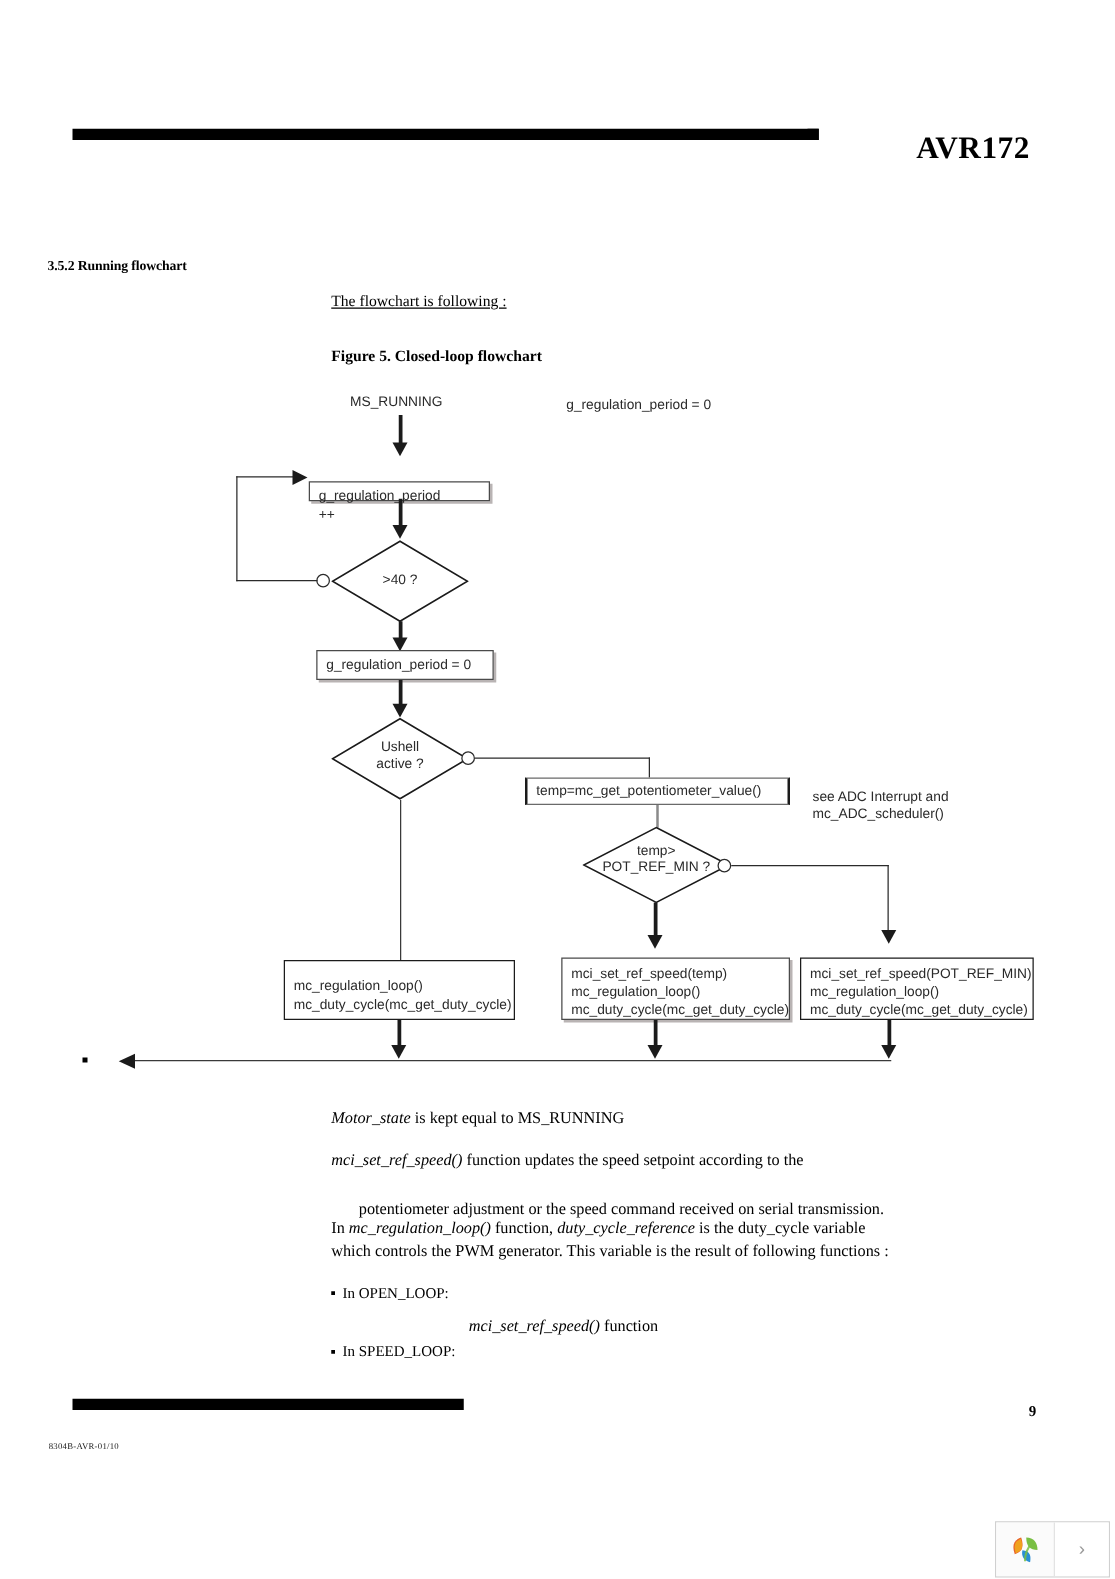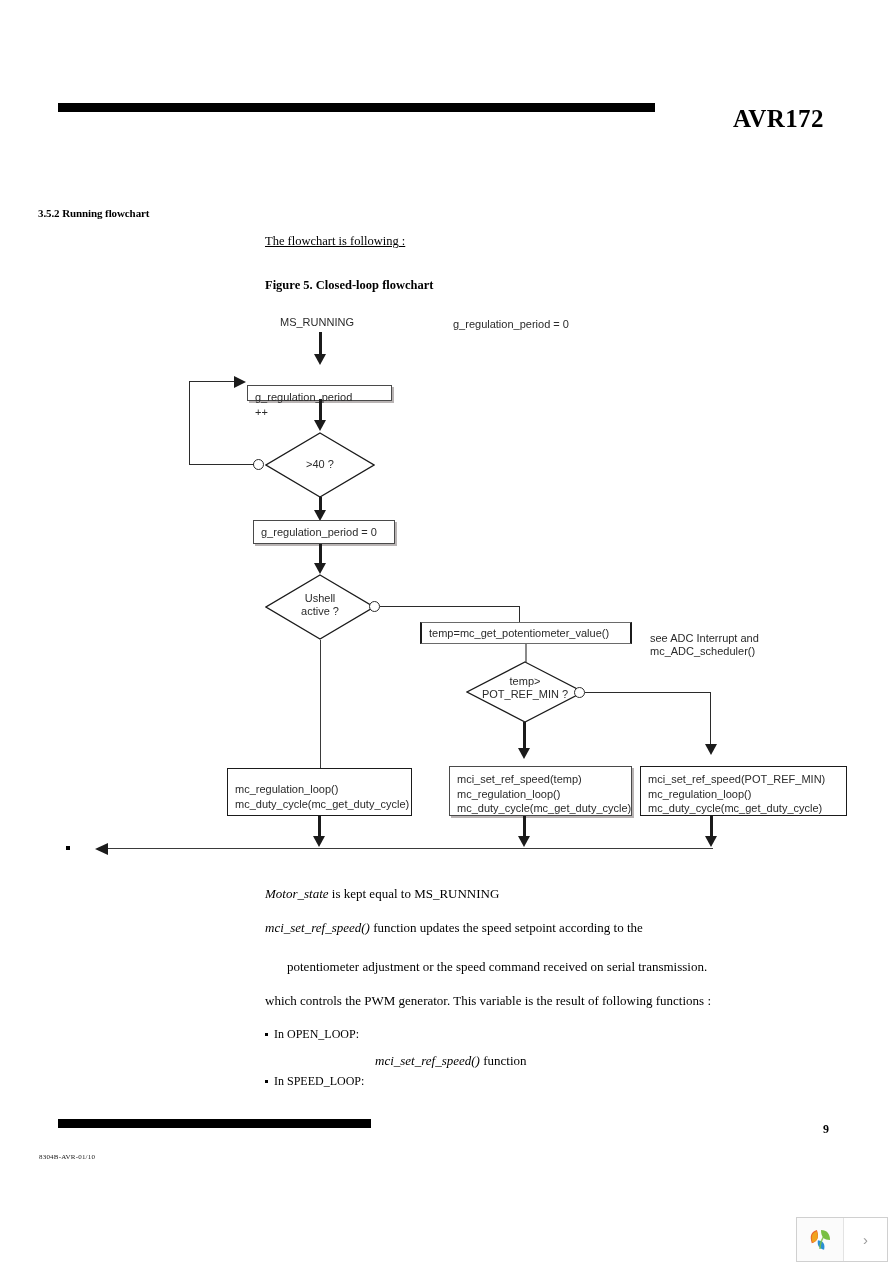--- a/index.html
+++ b/index.html
@@ -334,21 +334,21 @@
     <div class="fc-line hair-v" style="left:320px; top:640px; height:128px; width:1.3px;"></div>
 
     <div class="fc-line thick-v" style="left:523px; top:722px; height:32px;"></div>
     <div class="arrow-down-thick" style="left:518px; top:748px;"></div>
 
     <div class="fc-box" style="left:227px; top:768px; width:185px; height:48px; padding-top:13px;">mc_regulation_loop()
 mc_duty_cycle(mc_get_duty_cycle)</div>
     <div class="fc-box thin shadow" style="left:449px; top:766px; width:183px; height:50px; padding-top:5px;">mci_set_ref_speed(temp)
 mc_regulation_loop()
 mc_duty_cycle(mc_get_duty_cycle)</div>
-    <div class="fc-box" style="left:640px; top:766px; width:207px; height:50px; padding-top:5px;">mci_set_ref_speed(POT_REF_MIN)
+    <div class="fc-box" style="left:640px; top:766px; width:187px; height:50px; padding-top:5px;">mci_set_ref_speed(POT_REF_MIN)
 mc_regulation_loop()
 mc_duty_cycle(mc_get_duty_cycle)</div>
 
     <div class="fc-line thick-v" style="left:318px; top:816px; height:26px;"></div>
     <div class="arrow-down-thick" style="left:313px; top:836px;"></div>
 
     <div class="fc-line thick-v" style="left:523px; top:816px; height:26px;"></div>
     <div class="arrow-down-thick" style="left:518px; top:836px;"></div>
 
     <div class="fc-line thick-v" style="left:710px; top:816px; height:26px;"></div>
@@ -361,20 +361,23 @@
 
   <div class="para" style="left:265px; top:885px;">
     <i>Motor_state</i><span> is kept equal to MS_RUNNING</span>
   </div>
 
   <div class="para" style="left:265px; top:919px;">
     <i>mci_set_ref_speed()</i><span>  function updates the speed setpoint according to the</span>
   </div>
   <div class="para" style="left:287px; top:938px;margin-top:20px;">potentiometer adjustment or the speed command received on serial transmission.</div>
 
+  <div class="para" style="left:265px; top:973px;">
+    <span>In </span><i>mc_regulation_loop()</i><span> function, </span><i>duty_cycle_reference</i><span> is the duty_cycle variable</span>
+  </div>
   <div class="para" style="left:265px; top:992px;">which controls the PWM generator. This variable is the result of following functions :</div>
 
   <div class="bullet-row" style="left:265px; top:1027px;">
     <span class="sq"></span><span>In OPEN_LOOP:</span>
   </div>
 
   <div class="para" style="left:375px; top:1052px;">
     <i>mci_set_ref_speed()</i><span> function</span>
   </div>
 

